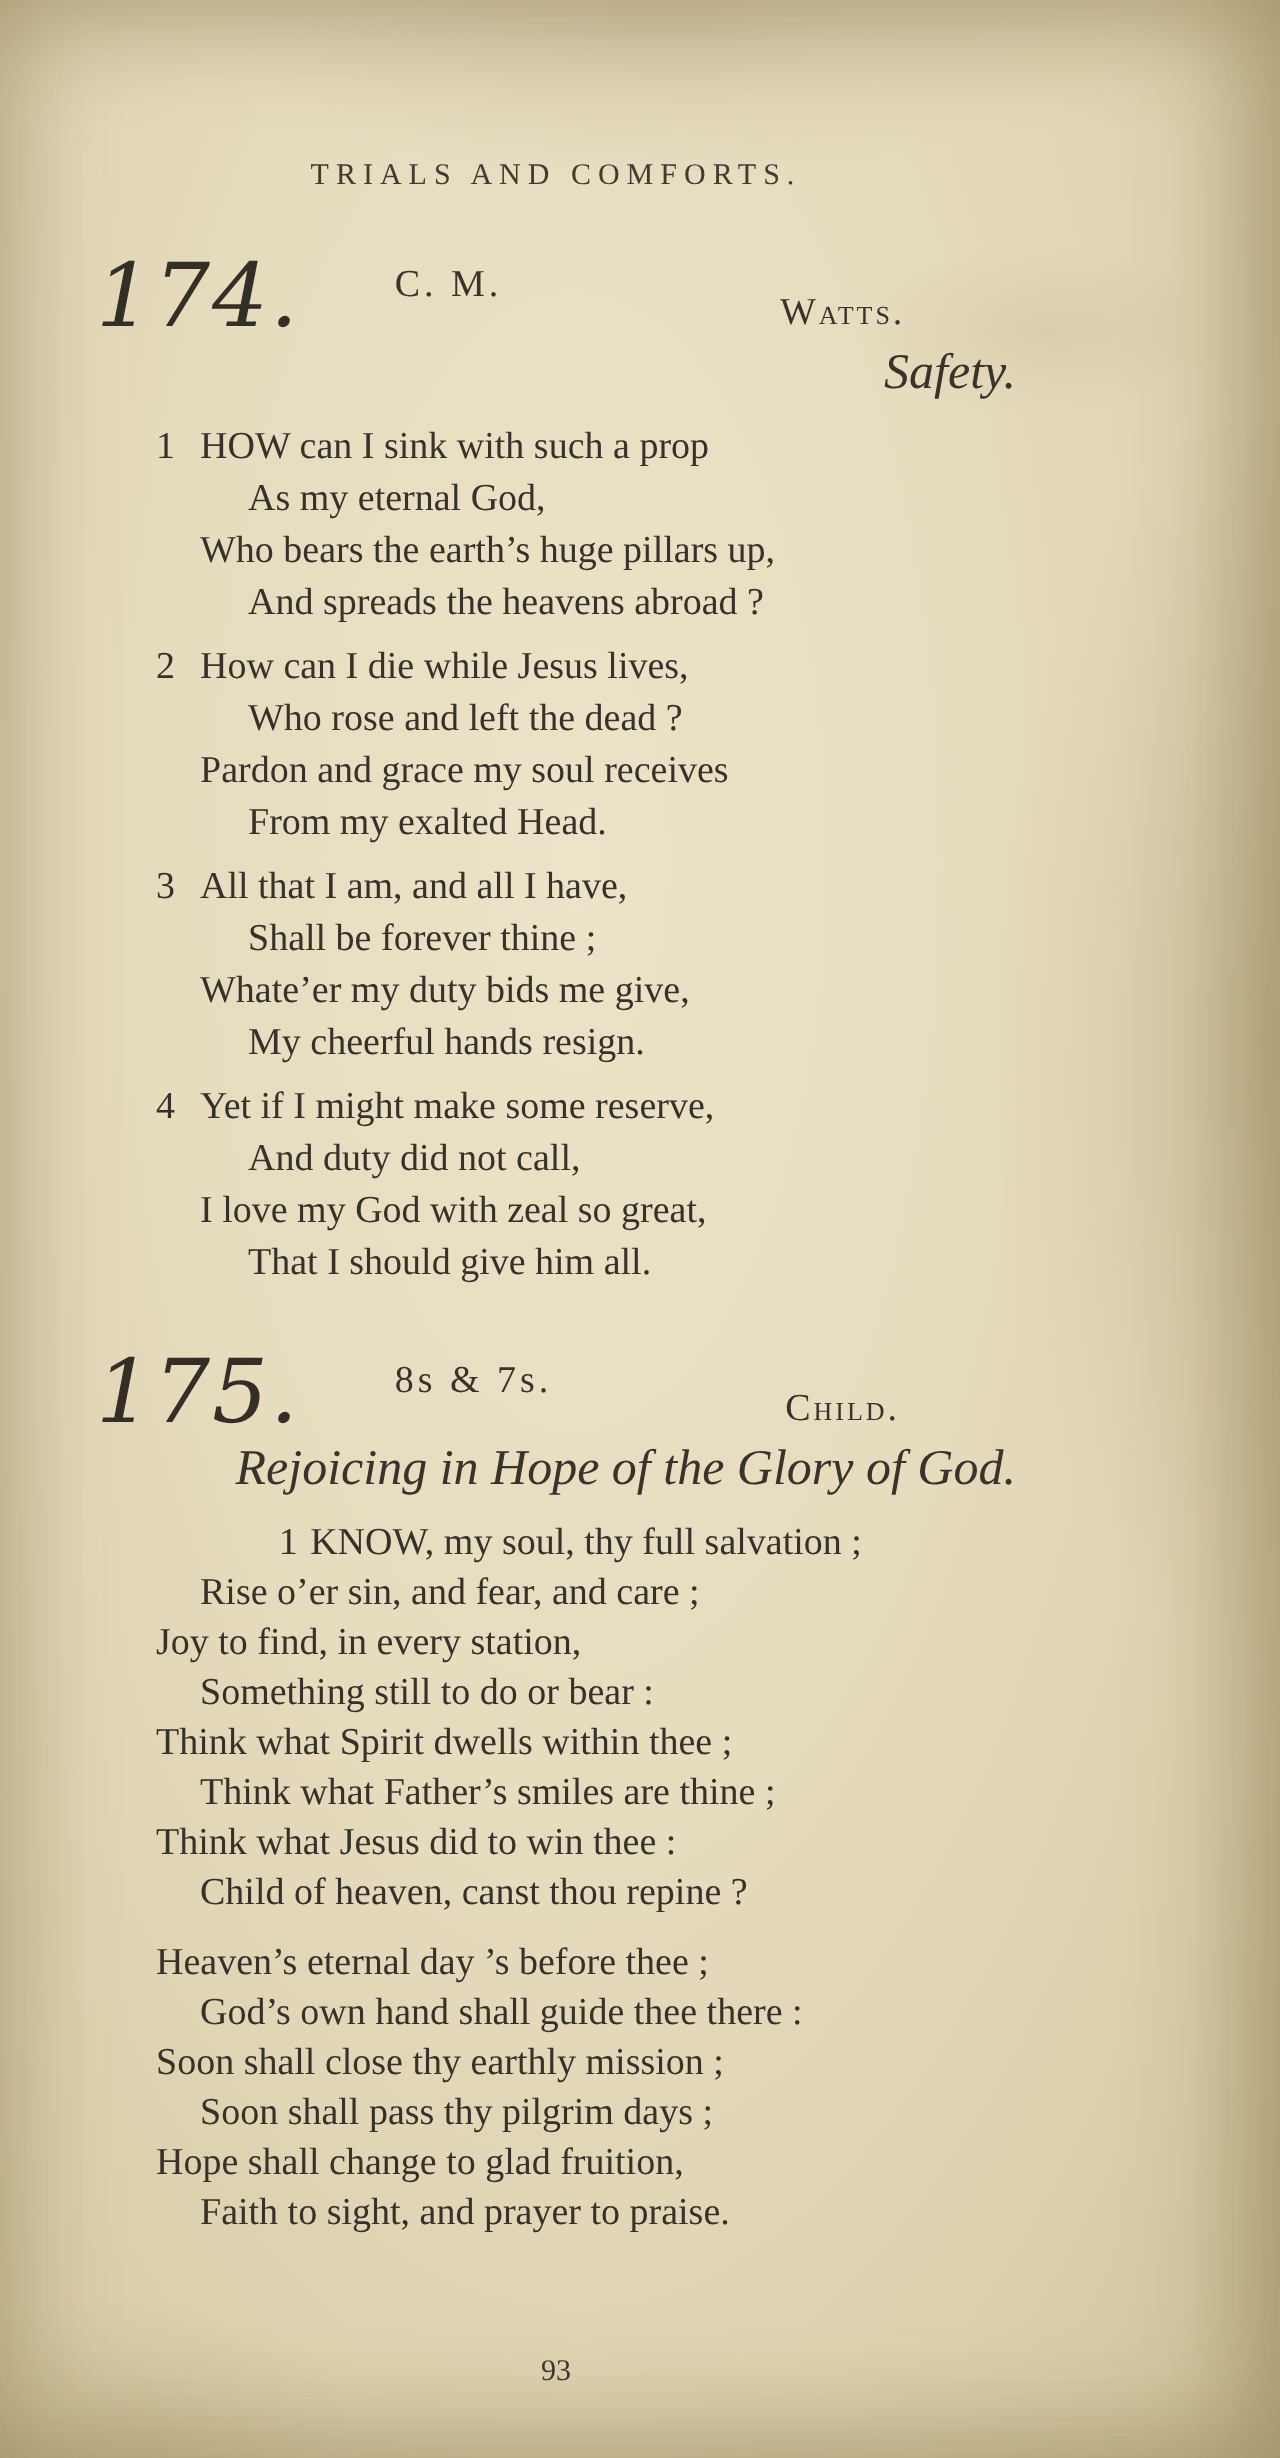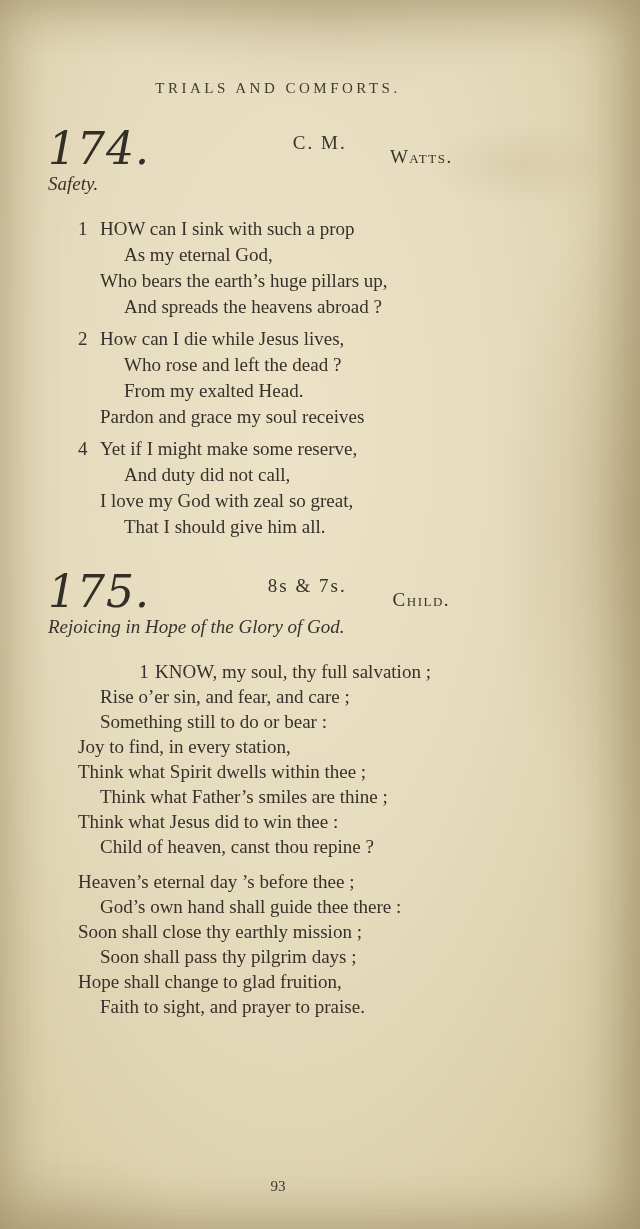--- a/index.html
+++ b/index.html
@@ -31,27 +31,27 @@
   .running-head {
     text-align:center; font-size:15px; letter-spacing:3.5px;
     color:#413b31;
   }
   .hymn-head { display:flex; align-items:flex-start; margin-top:30px; }
   .hymn-head > div { flex:1 1 0; }
   .hymn-number {
     font-family:"DejaVu Serif", serif;
     font-size:44px; line-height:44px; letter-spacing:1px; color:#332e26;font-style:italic;
   }
-  .hymn-meter { text-align:right; font-size:19px; letter-spacing:2px; margin-top:5px; white-space:nowrap; }
+  .hymn-meter { text-align:left; font-size:19px; letter-spacing:2px; margin-top:5px; white-space:nowrap; }
   .hymn-author {
     text-align:center; font-variant:small-caps; font-size:19px;
     letter-spacing:1.5px; margin-top:19px; padding-right:12px; white-space:nowrap;
   }
-  .hymn-title { text-align:left; font-style:italic; font-size:19px; margin-top:2px; }
-  .verses { margin-top:21px; font-size:19px; color:#36312a; }
+  .hymn-title { text-align:right; font-style:italic; font-size:25px; margin-top:2px; }
+  .verses { margin-top:10px; font-size:19px; color:#36312a; }
   .line { white-space:nowrap; }
   .vnum { display:inline-block; width:22px; }
   .verses-174 { padding-left:30px; }
   .verses-174 .line { line-height:26px; padding-left:22px; }
   .verses-174 .line.indent { padding-left:46px; }
   .verses-174 .line.first { padding-left:0; }
   .verses-174 .verse { margin-bottom:6px; }
   .hymn-175 { margin-top:16px; }
   .verses-175 { padding-left:8px; }
   .verses-175 .line { line-height:25px; padding-left:22px; }
@@ -82,22 +82,28 @@
       <div class="verses verses-174">
         <div class="verse">
           <div class="line first"><span class="vnum">1</span><span>HOW can I sink with such a prop</span></div>
           <div class="line indent">As my eternal God,</div>
           <div class="line">Who bears the earth’s huge pillars up,</div>
           <div class="line indent">And spreads the heavens abroad ?</div>
         </div>
         <div class="verse">
           <div class="line first"><span class="vnum">2</span><span>How can I die while Jesus lives,</span></div>
           <div class="line indent">Who rose and left the dead ?</div>
+          <div class="line">Pardon and grace my soul receives</div>
           <div class="line indent">From my exalted Head.</div>
-          <div class="line">Pardon and grace my soul receives</div>
+        </div>
+        <div class="verse">
+          <div class="line first"><span class="vnum">3</span><span>All that I am, and all I have,</span></div>
+          <div class="line indent">Shall be forever thine ;</div>
+          <div class="line">Whate’er my duty bids me give,</div>
+          <div class="line indent">My cheerful hands resign.</div>
         </div>
         <div class="verse">
           <div class="line first"><span class="vnum">4</span><span>Yet if I might make some reserve,</span></div>
           <div class="line indent">And duty did not call,</div>
           <div class="line">I love my God with zeal so great,</div>
           <div class="line indent">That I should give him all.</div>
         </div>
       </div>
     </section>
 
@@ -106,22 +112,22 @@
         <div class="hymn-number">175.</div>
         <div class="hymn-meter">8s &amp; 7s.</div>
         <div class="hymn-author">Child.</div>
       </div>
       <div class="hymn-title">Rejoicing in Hope of the Glory of God.</div>
 
       <div class="verses verses-175">
         <div class="verse">
           <div class="line first"><span class="vnum">1</span><span>KNOW, my soul, thy full salvation ;</span></div>
           <div class="line indent">Rise o’er sin, and fear, and care ;</div>
+          <div class="line">Joy to find, in every station,</div>
           <div class="line indent">Something still to do or bear :</div>
-          <div class="line">Joy to find, in every station,</div>
           <div class="line">Think what Spirit dwells within thee ;</div>
           <div class="line indent">Think what Father’s smiles are thine ;</div>
           <div class="line">Think what Jesus did to win thee :</div>
           <div class="line indent">Child of heaven, canst thou repine ?</div>
         </div>
         <div class="verse">
           <div class="line">Heaven’s eternal day ’s before thee ;</div>
           <div class="line indent">God’s own hand shall guide thee there :</div>
           <div class="line">Soon shall close thy earthly mission ;</div>
           <div class="line indent">Soon shall pass thy pilgrim days ;</div>

